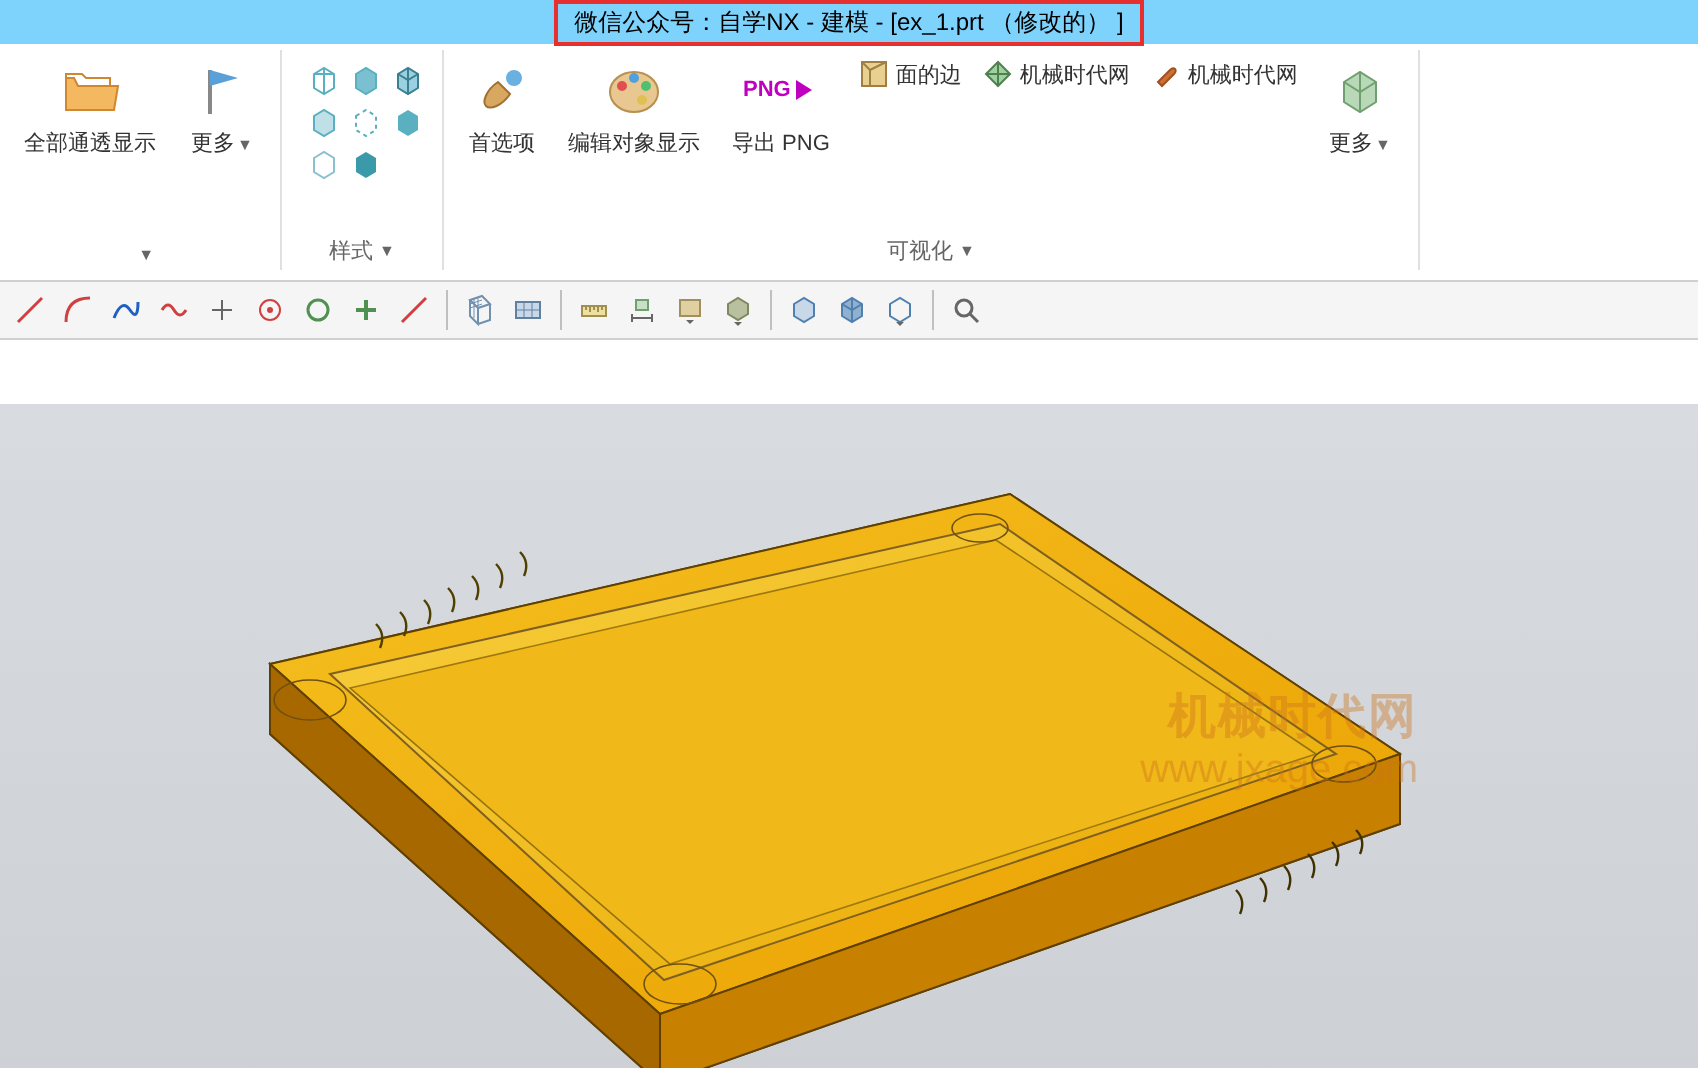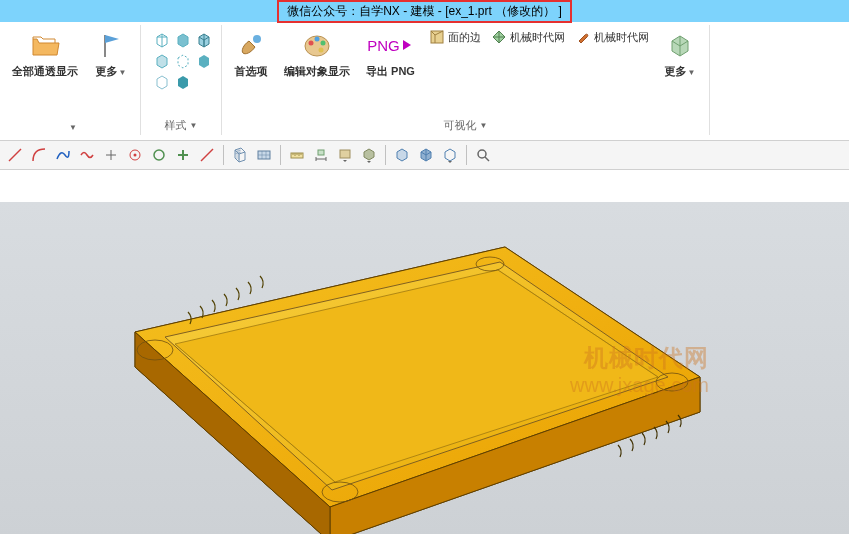--- a/index.html
+++ b/index.html
@@ -4,33 +4,33 @@
 <style>
 *{margin:0;padding:0;box-sizing:border-box;font-family:"Microsoft YaHei",SimSun,Arial,sans-serif;font-size:11px;}
 body{background:#fff;width:849px;height:534px;overflow:hidden;position:relative;}
 .titlebar{height:22px;display:flex;align-items:center;justify-content:center;background:#7dd3fc;}
 .title-highlight{border:2px solid #e63030;padding:1px 8px;font-size:12px;}
 .ribbon{height:118px;background:#fff;display:flex;align-items:flex-start;padding-top:3px;}
 .ribbon-group{display:flex;flex-direction:column;align-items:center;padding:0 6px;height:110px;border-right:1px solid #e0e0e0;position:relative;}
 .ribbon-group-content{display:flex;align-items:flex-start;flex:1;gap:4px;}
 .ribbon-group-label{font-size:11px;color:#666;padding:2px 0;display:flex;align-items:center;gap:2px;}
 .big-btn{display:flex;flex-direction:column;align-items:center;justify-content:flex-start;padding:4px 6px;cursor:pointer;gap:3px;min-width:46px;}
-.big-btn-label{font-size:11px;color:#333;text-align:left;font-weight:bold;}
+.big-btn-label{font-size:11px;color:#333;text-align:left;}
 .small-btn-row{display:flex;align-items:center;gap:3px;padding:2px 4px;cursor:pointer;}
 .small-btn-label{font-size:11px;color:#333;}
 .icon-grid-3{display:grid;grid-template-columns:repeat(3,18px);grid-template-rows:repeat(3,18px);gap:3px;padding:4px;}
 .dropdown-arrow{font-size:8px;color:#666;margin-left:1px;}
 .toolbar{height:30px;background:#f5f5f5;border-top:1px solid #d0d0d0;border-bottom:1px solid #d0d0d0;display:flex;align-items:center;padding:0 4px;gap:2px;}
 .tb-sep{width:1px;height:20px;background:#c0c0c0;margin:0 3px;}
 .tb-btn{width:22px;height:22px;display:flex;align-items:center;justify-content:center;cursor:pointer;}
 .viewport{height:364px;background:linear-gradient(180deg,#d8dce0 0%,#ccd0d4 100%);position:relative;overflow:hidden;margin-top:32px;}
 .watermark{position:absolute;right:140px;top:140px;font-size:24px;color:rgba(205,115,30,0.4);font-weight:bold;letter-spacing:1px;pointer-events:none;}
 .watermark2{position:absolute;right:140px;top:172px;font-size:20px;color:rgba(205,115,30,0.4);font-weight:normal;pointer-events:none;}
 .vcol{display:flex;flex-direction:row;gap:2px;padding-top:2px;}
-.png-text{color:#c000c0;font-weight:normal;font-size:15px;text-align:right;}
+.png-text{color:#c000c0;font-weight:bold;font-size:11px;text-align:right;}
 </style>
 </head>
 <body>
 
 <div class="titlebar">
   <span class="title-highlight">微信公众号：自学NX - 建模 - [ex_1.prt （修改的） ]</span>
 </div>
 
 <div class="ribbon">
   <div class="ribbon-group">

